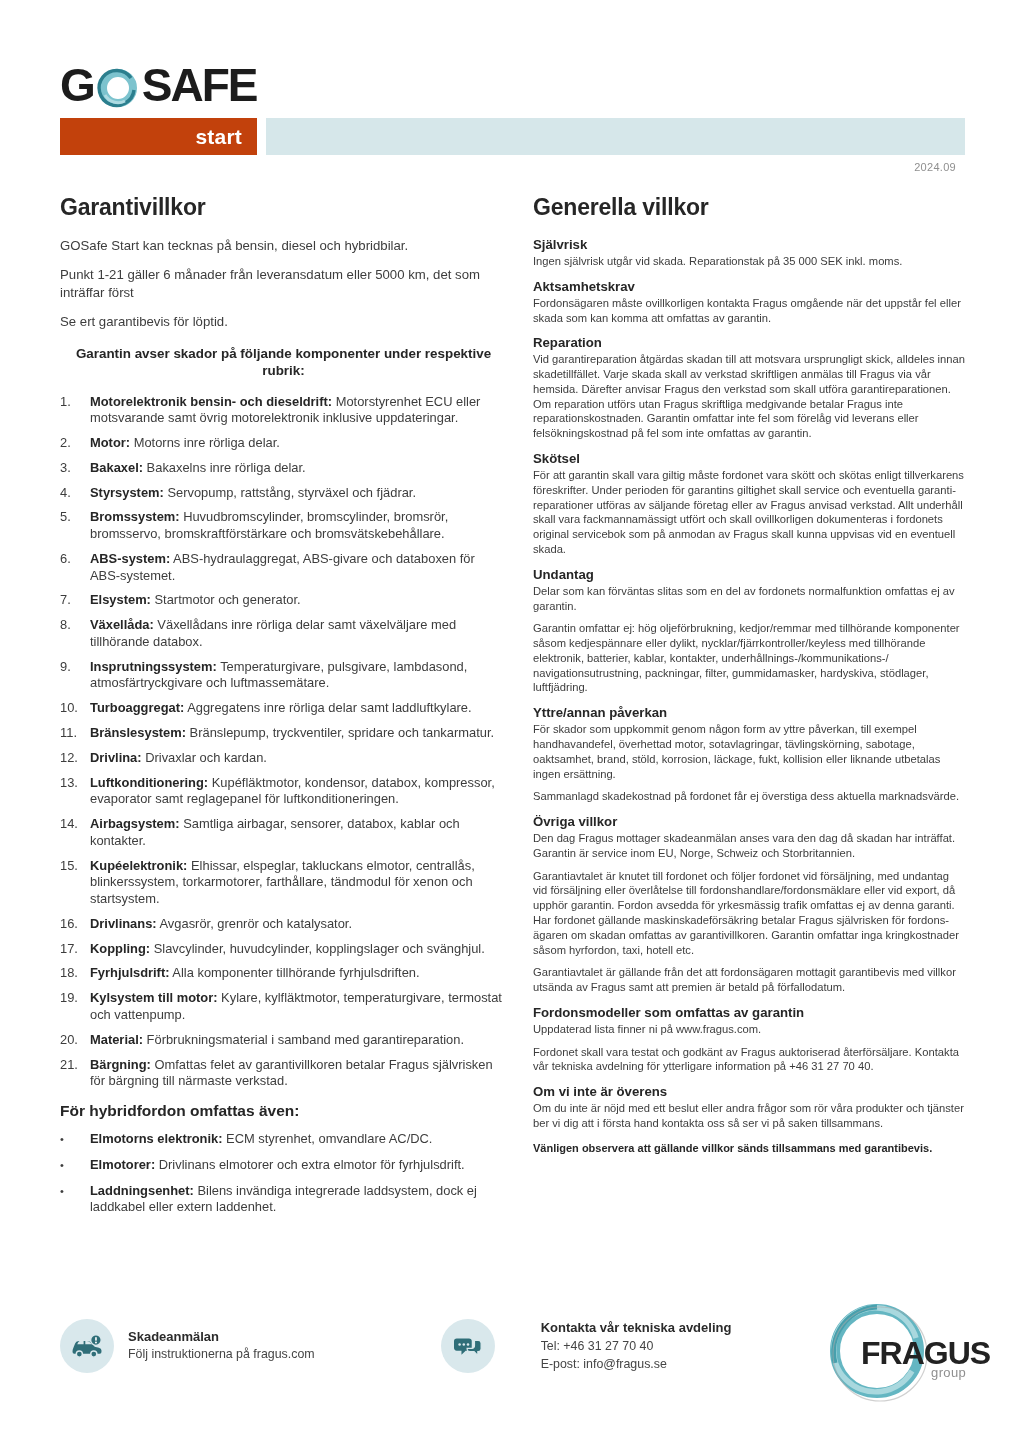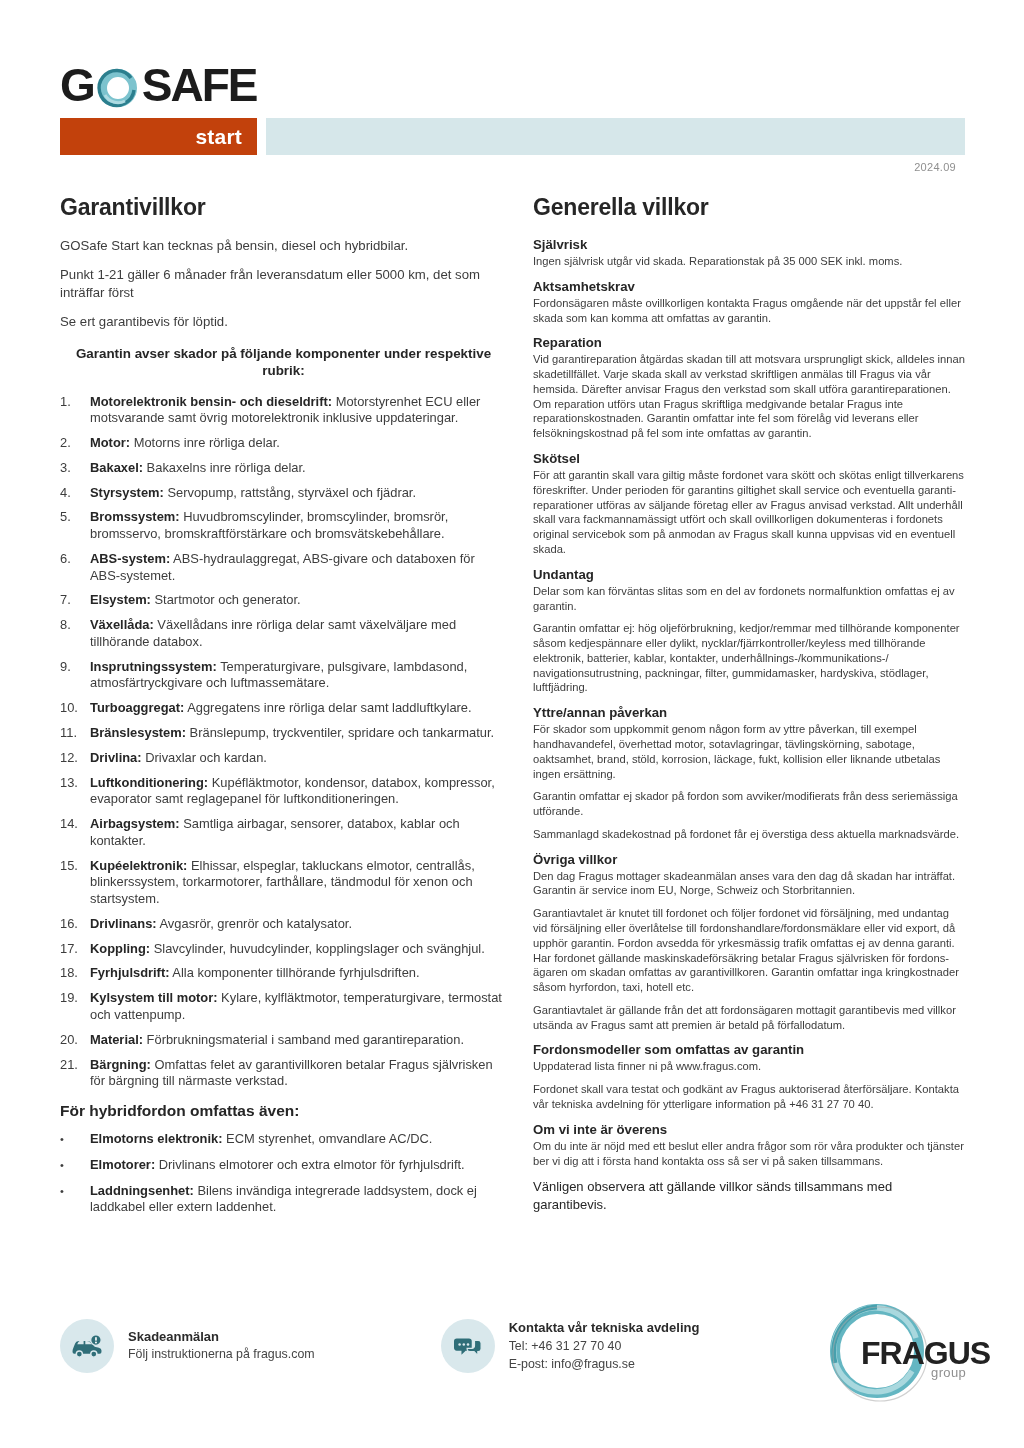--- a/index.html
+++ b/index.html
@@ -40,33 +40,33 @@
   .num-item b, .bullet-item b { color:#262626; }
   .hybrid-heading { font-size:15.5px; font-weight:700; color:#262626; margin-top:12px; margin-bottom:11px; }
   .bullet-item { display:flex; font-size:12.9px; line-height:1.3; margin-bottom:9px; }
   .bullet-item .bullet { flex:0 0 30px; font-size:11px; padding-top:1px; }
   .bullet-item .body { flex:1; }
 
   
   .section { margin-bottom:4px; }
   .section h3 { font-size:13.2px; font-weight:700; color:#262626; margin-top:10px; margin-bottom:2px; }
   .section p { font-size:11.2px; line-height:1.32; margin-bottom:8px; color:#3d3d3d; }
-  .closing { font-size:13px; font-weight:400; line-height:1.35; color:#262626; margin-top:10px; }
+  .closing { font-size:11px; font-weight:700; line-height:1.35; color:#262626; margin-top:10px; }
 
   
   .footer { position:absolute; left:60px; right:30px; top:1305px; height:120px; display:flex; align-items:flex-start; }
   .foot-group { display:flex; align-items:center; margin-top:14px; }
   .foot-circle {
     width:54px; height:54px; border-radius:50%; background:#D9E8EC;
     display:flex; align-items:center; justify-content:center; flex:0 0 54px;
   }
   .foot-text { margin-left:14px; }
   .foot-title { font-size:13px; font-weight:700; color:#2b2b2b; line-height:1.45; }
   .foot-line { font-size:12.4px; color:#454545; line-height:1.45; }
-  .group-contact { margin-left:126px; }
+  .group-contact { margin-left:126px;gap:32px; }
 
   .fragus-logo { margin-left:auto; position:relative; width:175px; height:120px; margin-top:-14px; }
   .fragus-ring { position:absolute; left:0; top:0; }
   .fragus-name { position:absolute; left:42px; top:44px; font-size:32px; font-weight:800; letter-spacing:-1px; color:#222; }
   .fragus-sub { position:absolute; left:112px; top:74px; font-size:13px; color:#8f8f8f; letter-spacing:.4px; }
 </style>
 </head>
 <body>
 
 <div class="page">
@@ -223,21 +223,20 @@
             <p>För att garantin skall vara giltig måste fordonet vara skött och skötas enligt tillverkarens föreskrifter. Under perioden för garantins giltighet skall service och eventuella garanti­reparationer utföras av säljande företag eller av Fragus anvisad verkstad. Allt underhåll skall vara fackmannamässigt utfört och skall ovillkorligen dokumenteras i fordonets original servicebok som på anmodan av Fragus skall kunna uppvisas vid en eventuell skada.</p>
           </div>
           <div class="section">
             <h3>Undantag</h3>
             <p>Delar som kan förväntas slitas som en del av fordonets normalfunktion omfattas ej av garantin.</p>
             <p>Garantin omfattar ej: hög oljeförbrukning, kedjor/remmar med tillhörande komponenter såsom kedjespännare eller dylikt, nycklar/fjärrkontroller/keyless med tillhörande elektronik, batterier, kablar, kontakter, underhållnings-/kommunikations-/ navigationsutrustning, packningar, filter, gummidamasker, hardyskiva, stödlager, luftfjädring.</p>
           </div>
           <div class="section">
             <h3>Yttre/annan påverkan</h3>
             <p>För skador som uppkommit genom någon form av yttre påverkan, till exempel handhavandefel, överhettad motor, sotavlagringar, tävlingskörning, sabotage, oaktsamhet, brand, stöld, korrosion, läckage, fukt, kollision eller liknande utbetalas ingen ersättning.</p>
-            <p>Garantin omfattar ej skador på fordon som avviker/modifierats från dess seriemässiga utförande.</p>
             <p>Sammanlagd skadekostnad på fordonet får ej överstiga dess aktuella marknadsvärde.</p>
           </div>
           <div class="section">
             <h3>Övriga villkor</h3>
             <p>Den dag Fragus mottager skadeanmälan anses vara den dag då skadan har inträffat. Garantin är service inom EU, Norge, Schweiz och Storbritannien.</p>
             <p>Garantiavtalet är knutet till fordonet och följer fordonet vid försäljning, med undantag vid försäljning eller överlåtelse till fordonshandlare/fordonsmäklare eller vid export, då upphör garantin. Fordon avsedda för yrkesmässig trafik omfattas ej av denna garanti. Har fordonet gällande maskinskadeförsäkring betalar Fragus självrisken för fordons­ägaren om skadan omfattas av garantivillkoren. Garantin omfattar inga kringkostnader såsom hyrfordon, taxi, hotell etc.</p>
             <p>Garantiavtalet är gällande från det att fordonsägaren mottagit garantibevis med villkor utsända av Fragus samt att premien är betald på förfallodatum.</p>
           </div>
           <div class="section">
             <h3>Fordonsmodeller som omfattas av garantin</h3>

